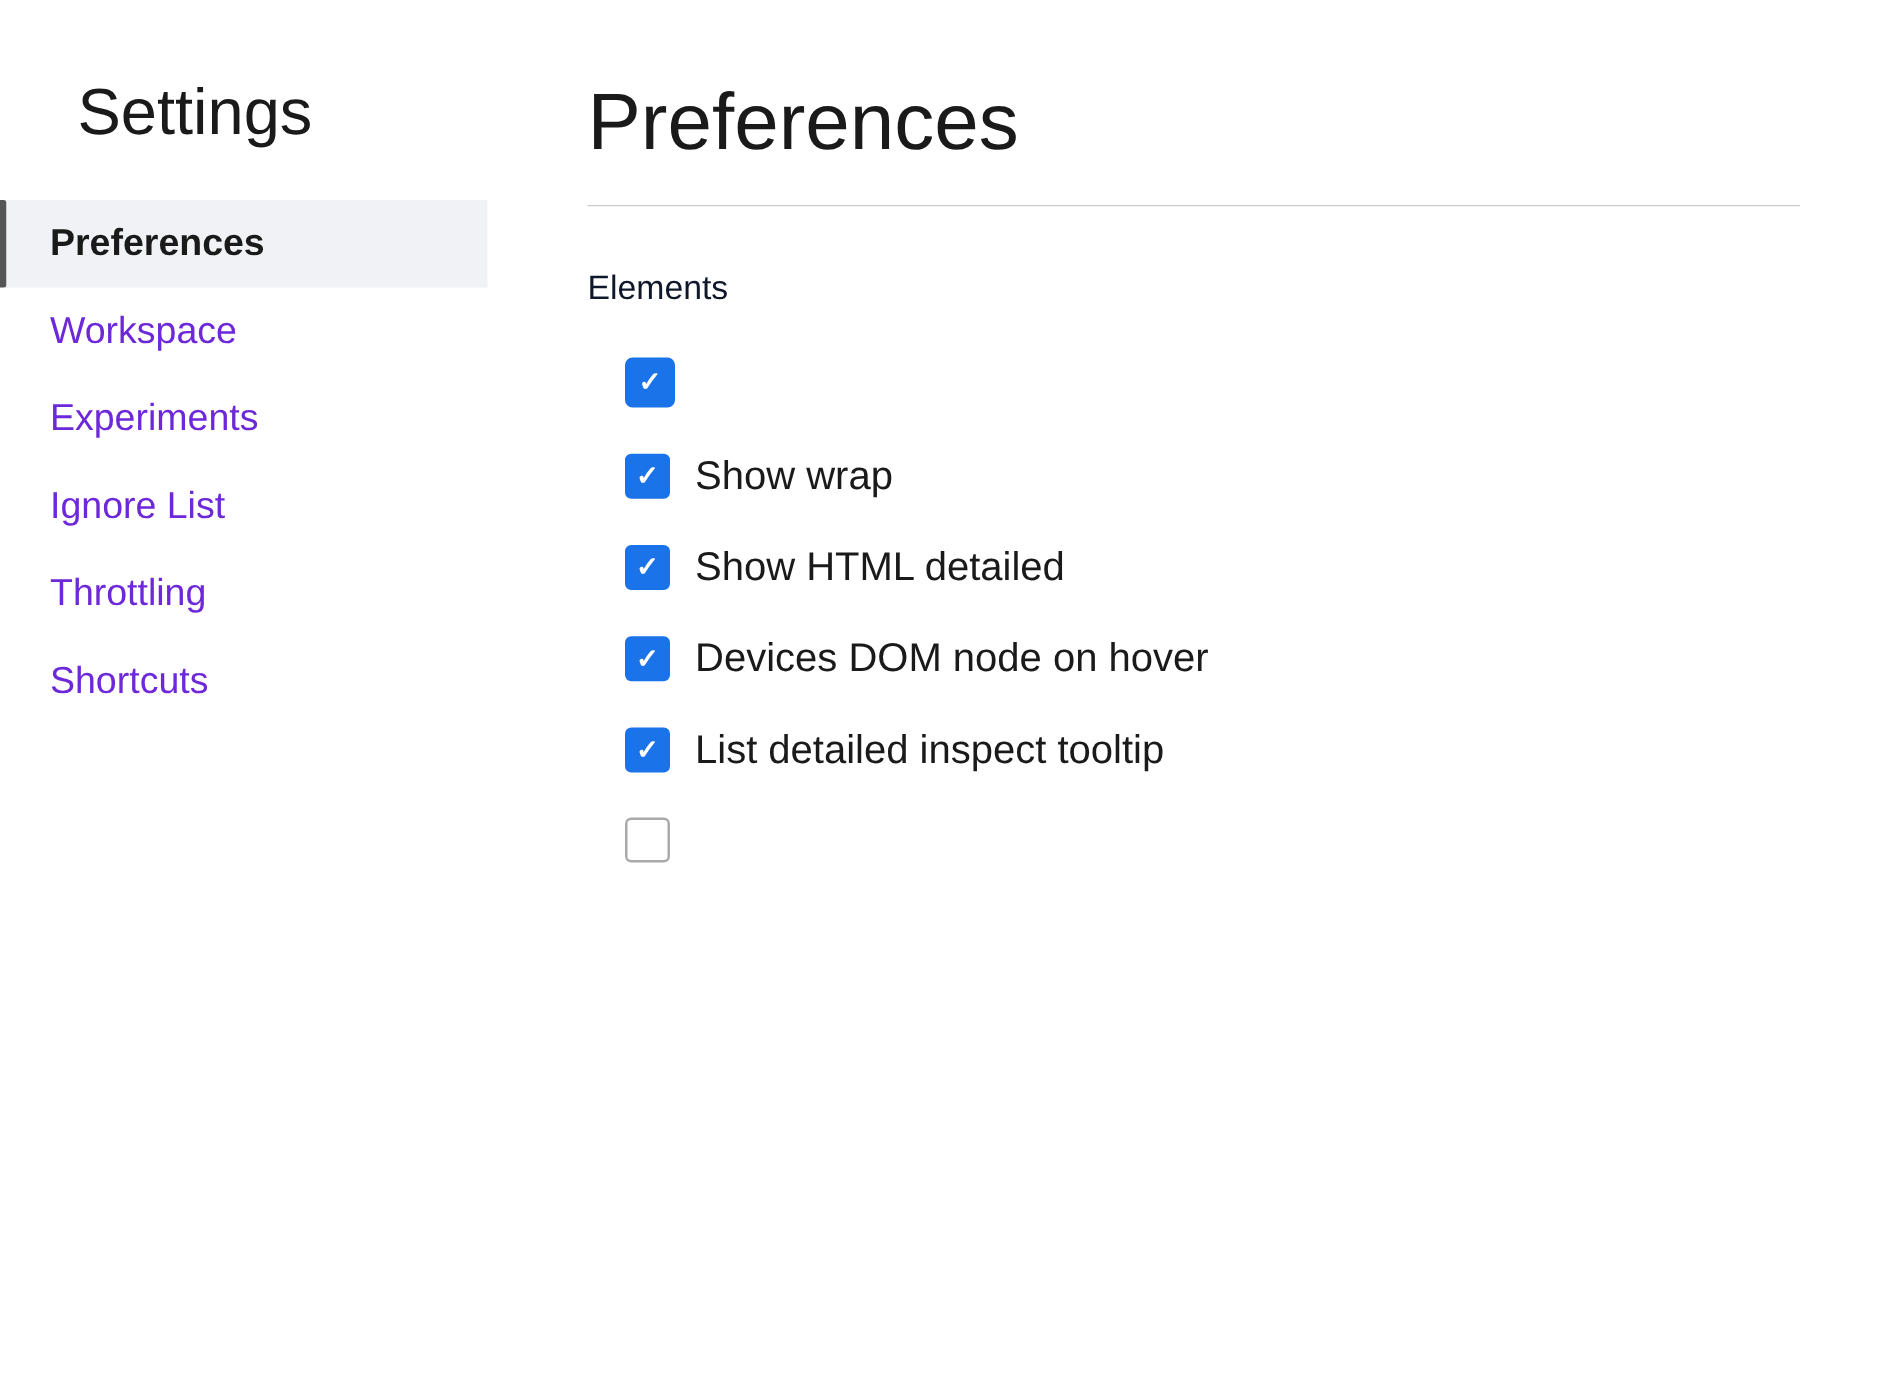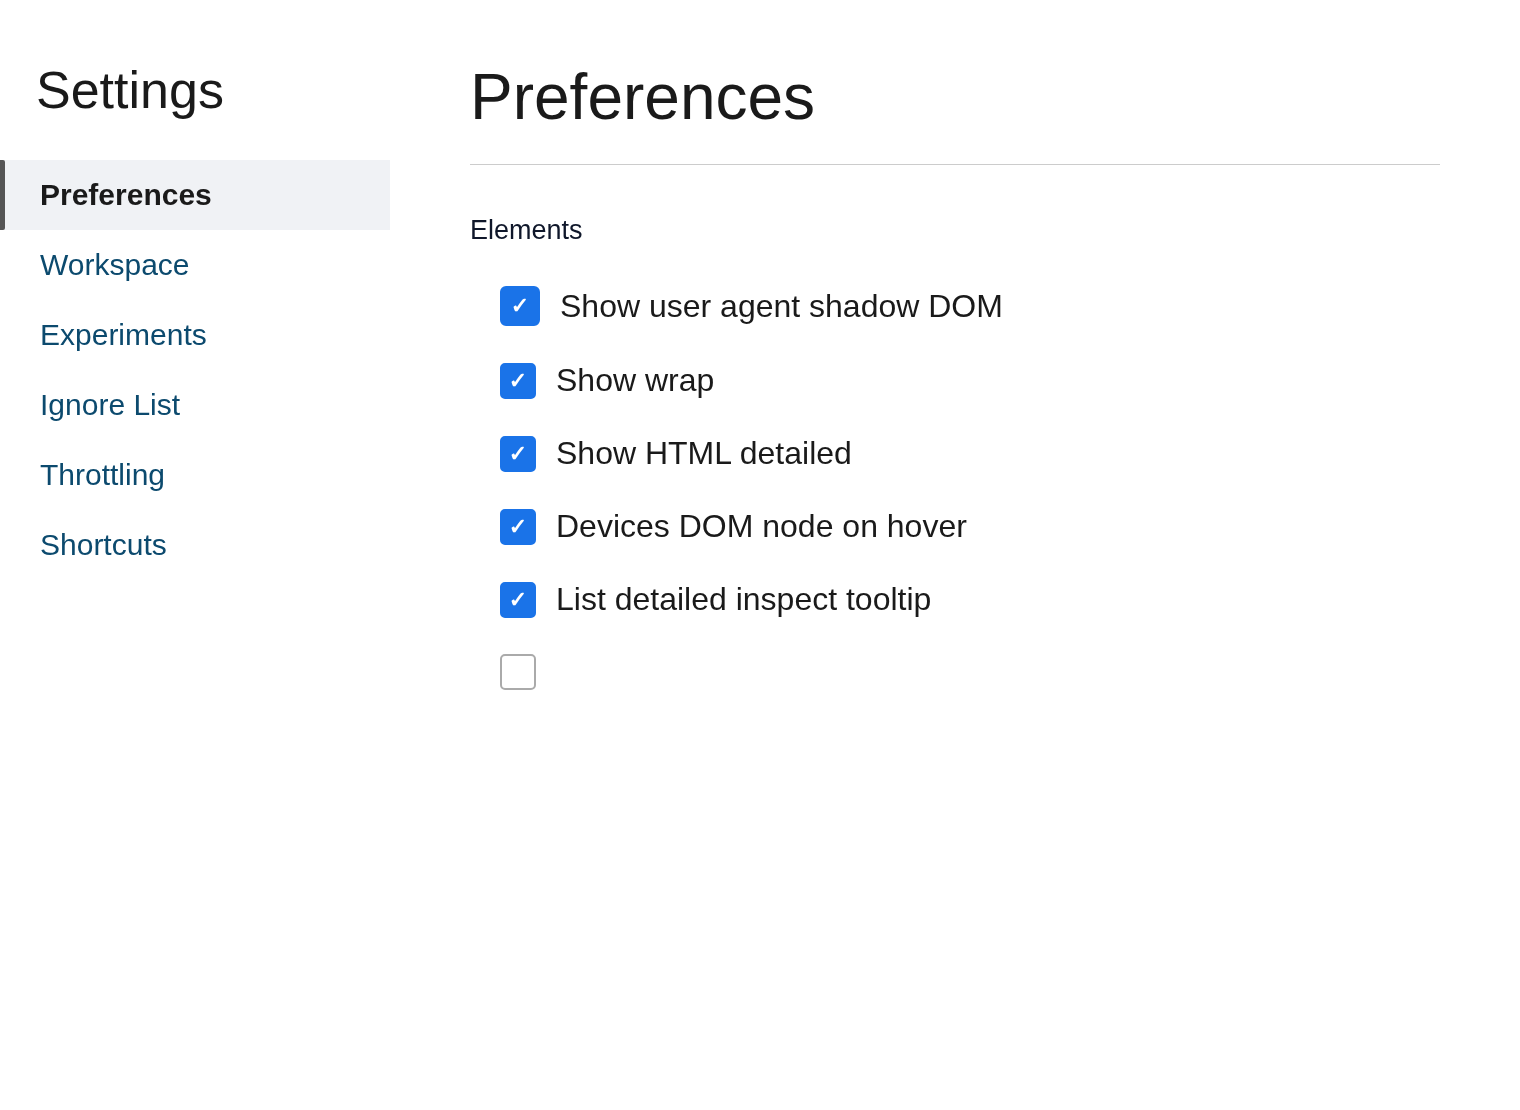--- a/index.html
+++ b/index.html
@@ -23,32 +23,33 @@
       background: #ffffff;
       padding-top: 60px;
       flex-shrink: 0;
     }
 
     .sidebar-title {
       font-size: 52px;
       font-weight: 400;
       color: #1a1a1a;
       padding: 0 40px 40px 36px;
+      margin-left: 26px;
     }
 
     .sidebar-nav {
       list-style: none;
     }
 
     .sidebar-nav-item {
       display: flex;
       align-items: center;
       padding: 18px 40px;
       font-size: 30px;
-      color: #0c4a6e;
+      color: #6d28d9;
       cursor: pointer;
       position: relative;
     }
 
     .sidebar-nav-item.active {
       background: #f0f2f5;
       color: #1a1a1a;
       font-weight: 600;
     }
 
@@ -167,21 +168,20 @@
   <div id="sections-container">
       <div>
         <div class="section-title">Elements</div>
         <div class="checkbox-list">
           <div class="checkbox-item">
             <div class="checkbox-wrapper">
               <div class="checkbox-custom large">
                 <span class="checkmark">✓</span>
               </div>
             </div>
-            <span class="checkbox-label">Show user agent shadow DOM</span>
           </div>
           <div class="checkbox-item">
             <div class="checkbox-wrapper">
               <div class="checkbox-custom">
                 <span class="checkmark">✓</span>
               </div>
             </div>
             <span class="checkbox-label">Show wrap</span>
           </div>
           <div class="checkbox-item">

